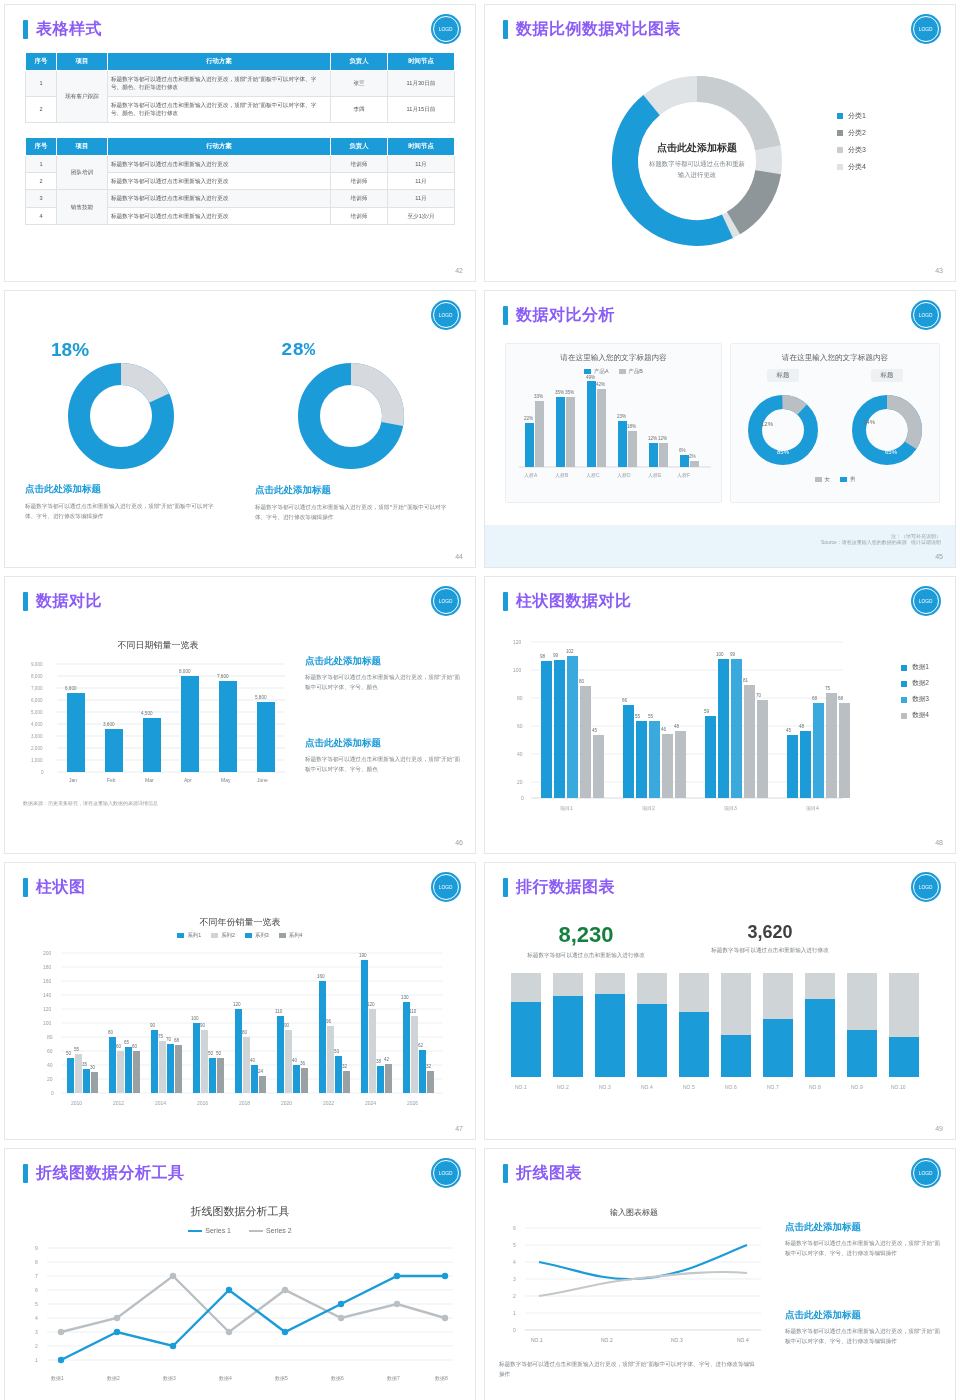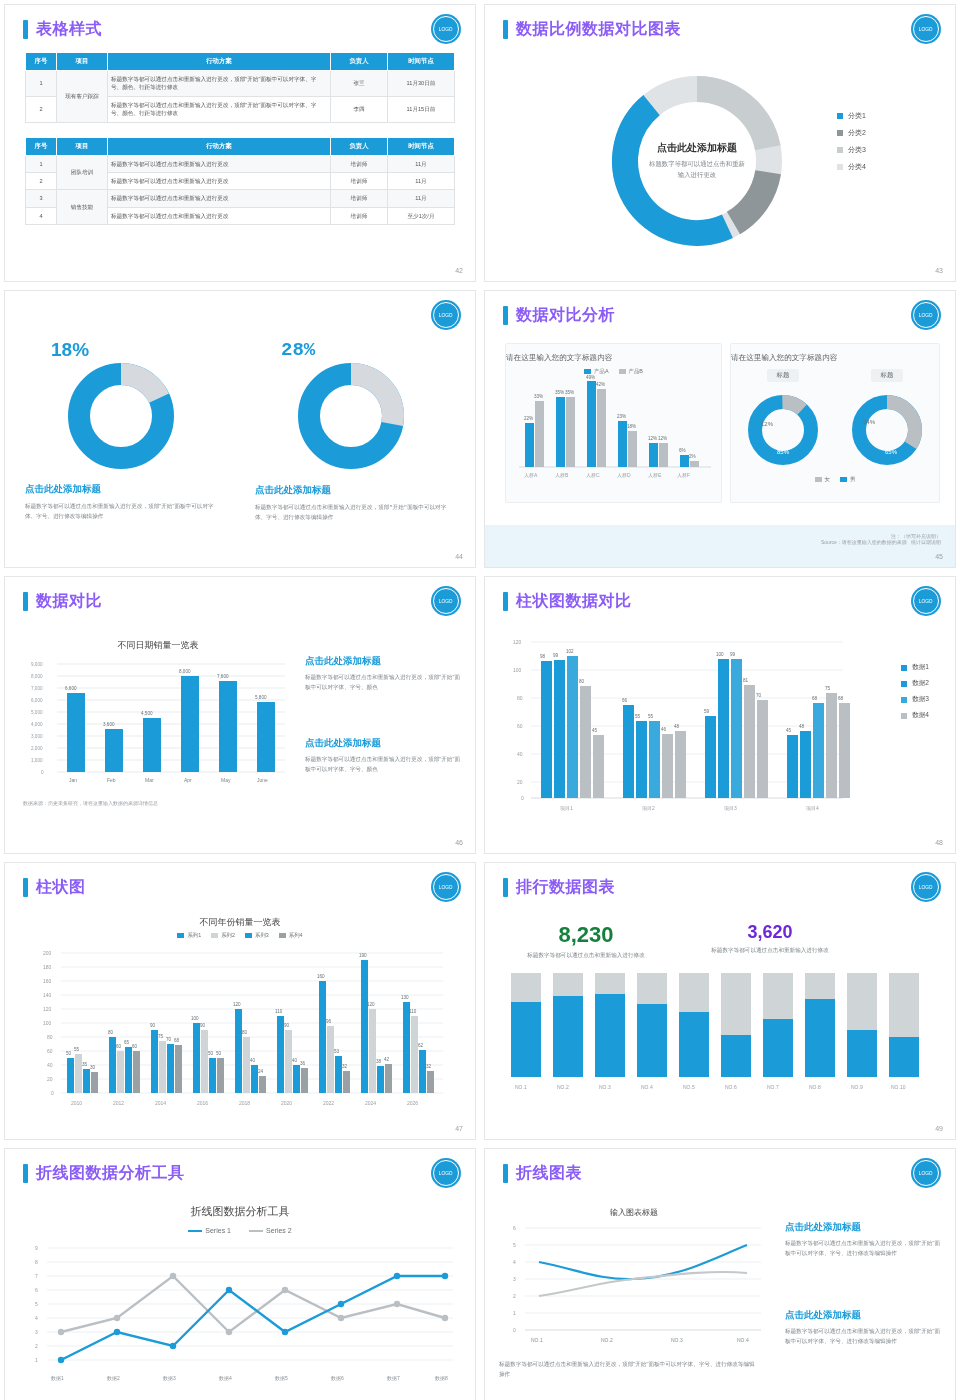--- a/index.html
+++ b/index.html
@@ -22,21 +22,21 @@
   .c-item{width:46px;text-align:center;}
   .c-own{width:52px;text-align:center;}
   .c-time{width:62px;text-align:center;}
   .legend{font-size:7px;color:#555;}
   .legend div{display:flex;align-items:center;gap:5px;margin-bottom:7px;}
   .legend i{width:6px;height:6px;display:inline-block;}
   .small-note{font-size:5.6px;color:#7d8488;line-height:1.75;}
   .h-blue{font-size:9.5px;font-weight:bold;color:#1b9bd8;}
   .pct{font-size:19px;font-weight:bold;color:#1b9bd8;}
   .card{background:#fafbfc;border:1px solid #eceff1;border-radius:2px;}
-  .card-h{font-size:7.6px;color:#5a6166;text-align:left;padding:9px 0 2px;}
+  .card-h{font-size:7.6px;color:#5a6166;text-align:center;padding:9px 0 2px;}
   .axis-lbl{font-size:5px;fill:#9aa0a6;}
   .bar-lbl{font-size:4.6px;fill:#6b7276;}
   .chart-title{font-size:9px;color:#444;text-align:center;margin-top:8px;}
   .tiny-legend{display:flex;justify-content:center;gap:10px;font-size:5.4px;color:#6b7276;margin-top:3px;}
   .tiny-legend span{display:flex;align-items:center;gap:3px;}
   .tiny-legend i{width:7px;height:5px;display:inline-block;}
   .foot-note{font-size:5px;color:#9aa0a6;}
   .wave{position:absolute;left:0;right:0;bottom:0;height:42px;background:#eaf4fb;}
 </style>
 </head>
@@ -653,21 +653,21 @@
           <span>LOGO</span>
         </div>
       </div>
 
     <div style="display:flex;gap:34px;margin:24px 0 0 26px;">
       <div style="width:150px;text-align:center">
         <div style="font-size:22px;font-weight:bold;color:#15803d">8,230</div>
         <div class="small-note" style="margin-top:3px">标题数字等都可以通过点击和重新输入进行修改</div>
       </div>
       <div style="width:150px;text-align:center">
-        <div style="font-size:18px;font-weight:bold;color:#6d28d9">3,620</div>
+        <div style="font-size:18px;font-weight:bold;color:#404040">3,620</div>
         <div class="small-note" style="margin-top:3px">标题数字等都可以通过点击和重新输入进行修改</div>
       </div>
     </div>
 
     <svg width="432" height="130" viewBox="0 0 432 130" style="margin-left:20px;margin-top:6px">
       <g>
         <rect x="6" y="6" width="30" height="104" fill="#cfd4d7"></rect>
           <rect x="6" y="35" width="30" height="75" fill="#1b9bd8"></rect>
           <text class="axis-lbl" x="10" y="122">NO.1</text>
         <rect x="48" y="6" width="30" height="104" fill="#cfd4d7"></rect>

